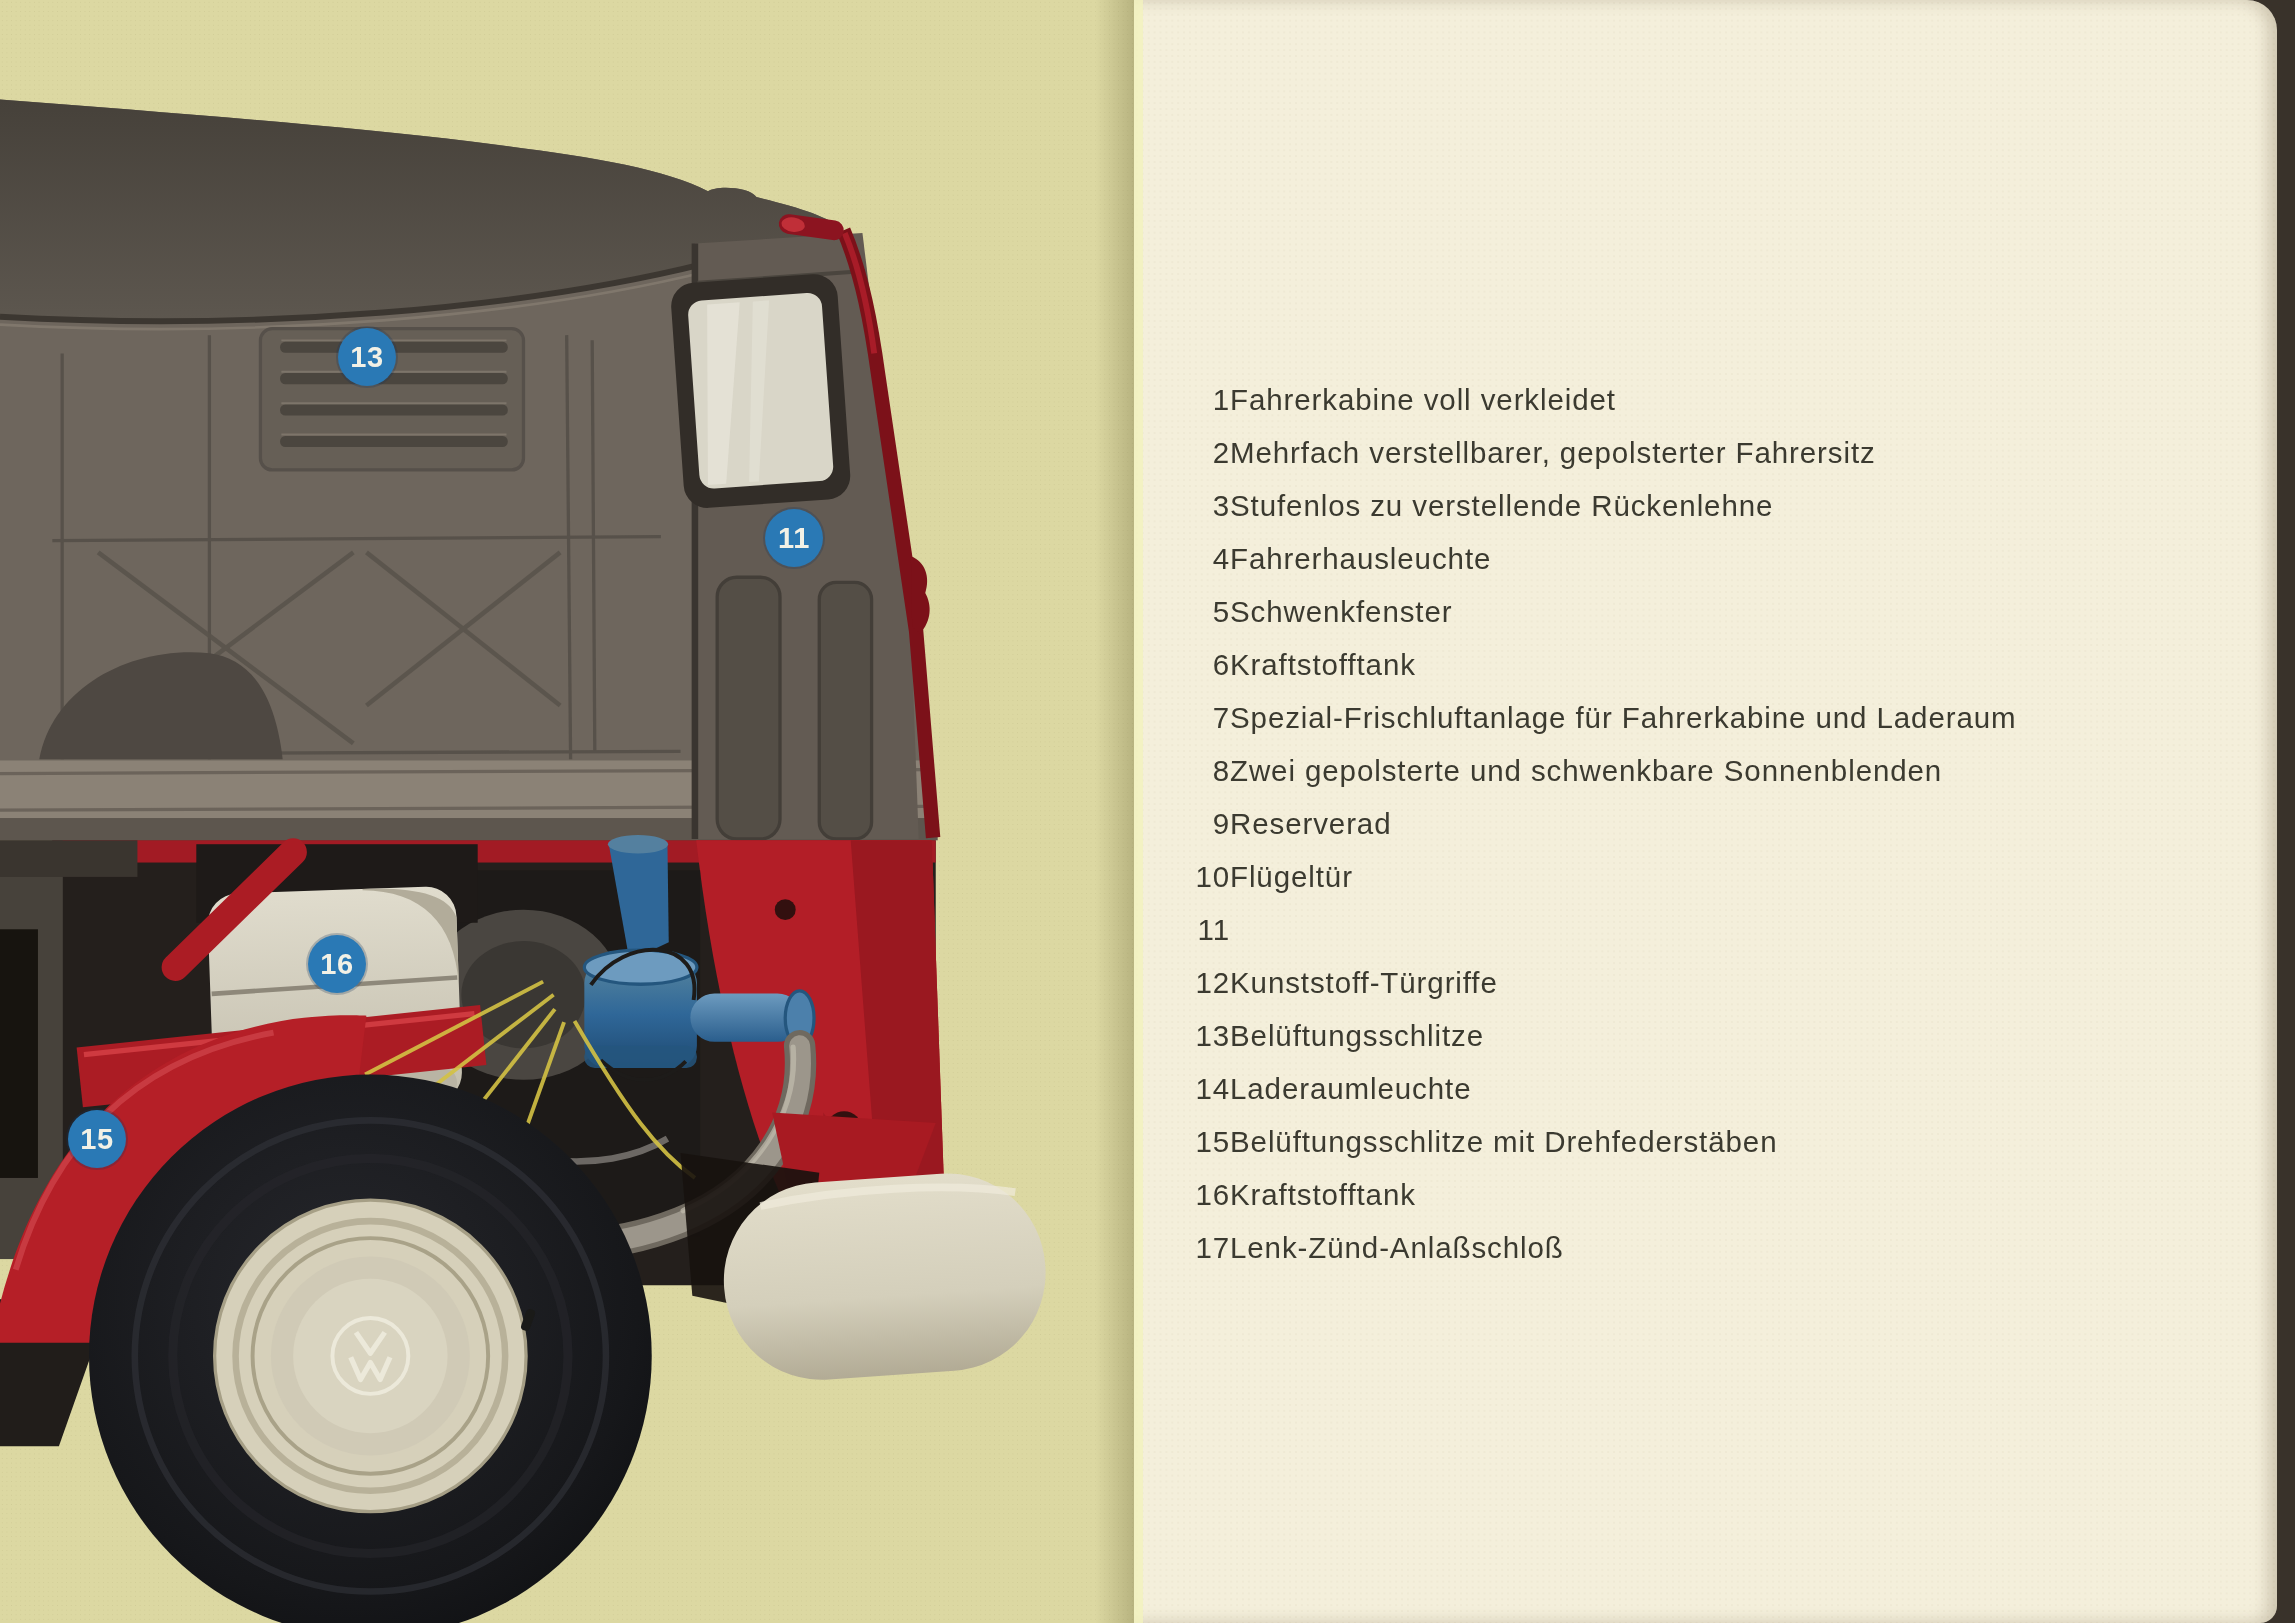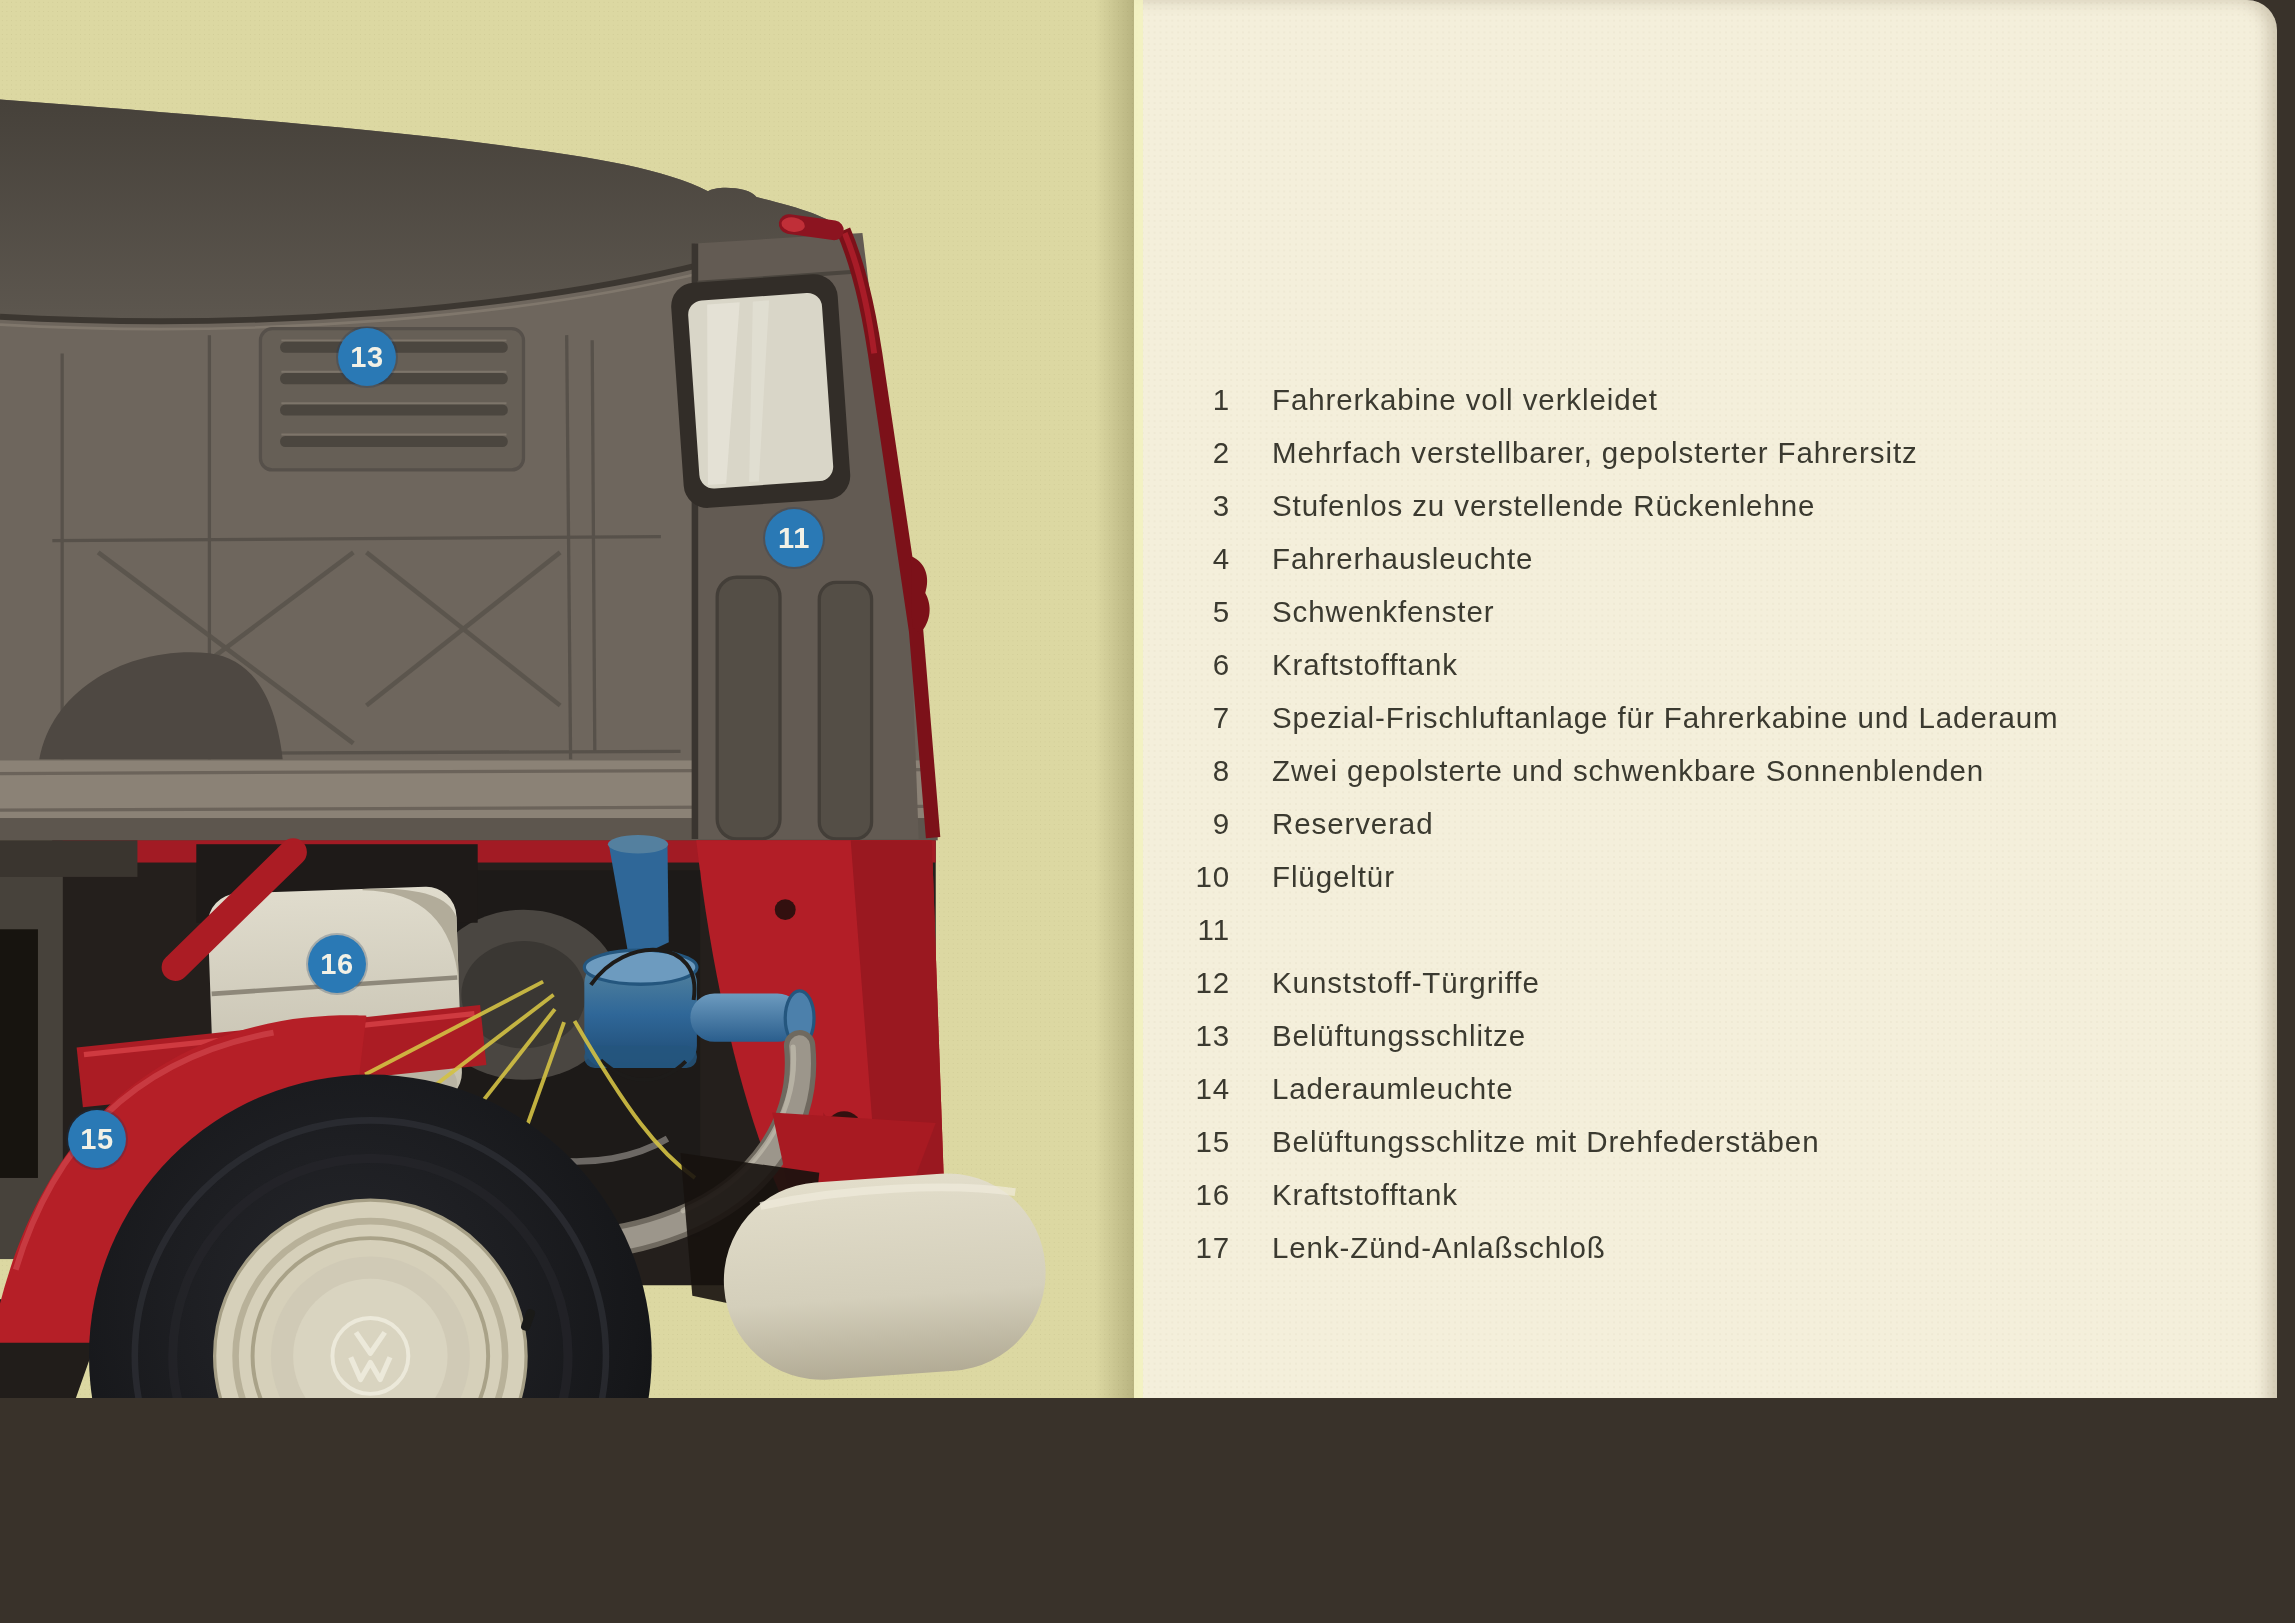--- a/index.html
+++ b/index.html
@@ -1,33 +1,33 @@
 <!DOCTYPE html>
 <html style="font-size:10.5px"><head>
 <meta charset="utf-8">
 <style>
   html,body{margin:0;padding:0;background:#39322a;}
-  .spread{position:relative;width:2295px;height:1398px;background:#39322a;overflow:hidden;
+  .spread{position:relative;width:2295px;height:1623px;background:#39322a;overflow:hidden;
           font-family:"Liberation Sans",sans-serif;}
   .page-left{position:absolute;left:0;top:0;width:1134px;height:1623px;background:#dcd8a2;
     background-image:radial-gradient(rgba(110,105,50,.10) 0.7px,transparent 0.7px);background-size:4.6px 4.6px;}
   .page-right{position:absolute;left:1134px;top:0;width:1143px;height:1623px;background:#f4efdb;
     background-image:radial-gradient(rgba(140,125,80,.05) 0.7px,transparent 0.7px);background-size:5.9px 5.9px;
     border-radius:0 30px 17px 0;box-shadow:inset -9.2px 0 14.4px rgba(110,95,70,.28);}
   .seam-shadow{position:absolute;left:1095px;top:0;width:39px;height:1623px;
     background:linear-gradient(to right,rgba(90,85,40,0),rgba(90,85,40,.28));}
   .seam-light{position:absolute;left:1134px;top:0;width:9.2px;height:1623px;background:#f2f2bd;opacity:.8;}
   .illu{position:absolute;left:0;top:0;width:1134px;height:1623px;}
   .badge{position:absolute;width:58px;height:58px;border-radius:50%;background:#2a79b5;
     color:#f2f1e6;font-size:29px;font-weight:700;display:flex;align-items:center;justify-content:center;
     box-shadow:0 0 0 2px rgba(20,50,90,.25);letter-spacing:0.7px;}
   .legend{position:absolute;left:1170px;top:373px;color:#3b3a30;font-size:29.5px;letter-spacing:0.9px;}
   .lrow{display:flex;height:53px;line-height:53px;white-space:nowrap;}
   .lnum{display:inline-block;width:60px;text-align:right;flex:0 0 60px;}
-  .ltxt{margin-left:42px;}
+  .ltxt{}
 </style>
 </head>
 <body>
 
 <div class="spread">
 
   <div class="page-left">
 
     <svg class="illu" viewBox="0 0 1733 2480">
       <defs>

